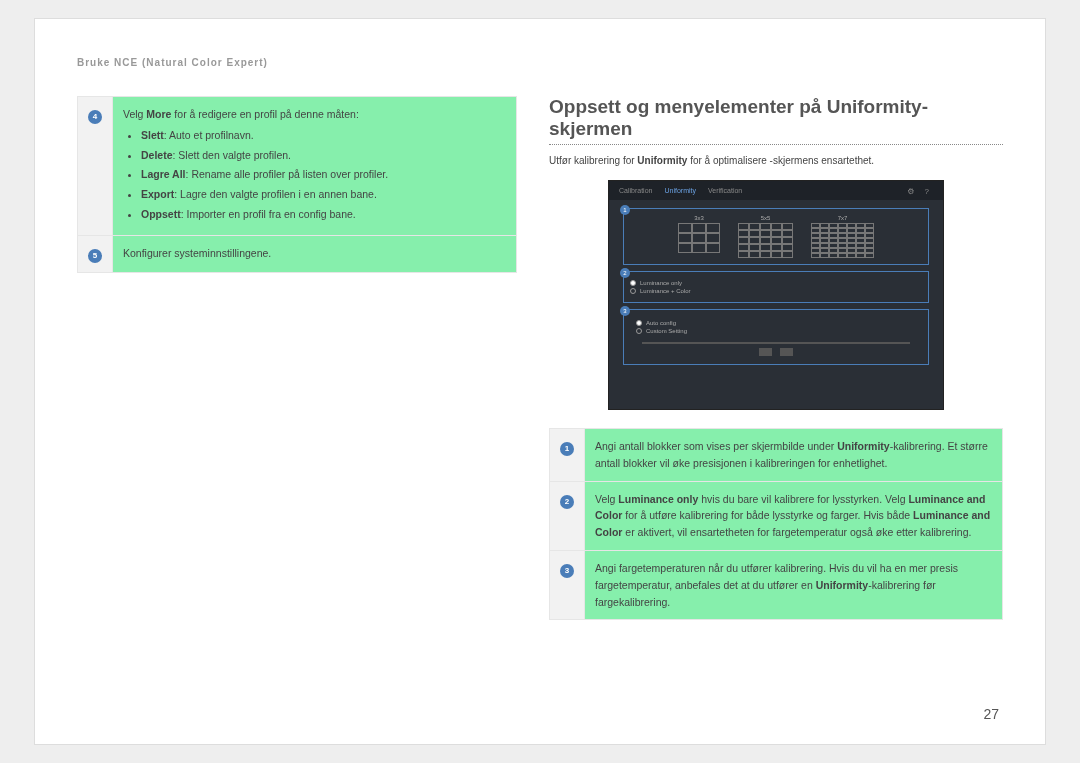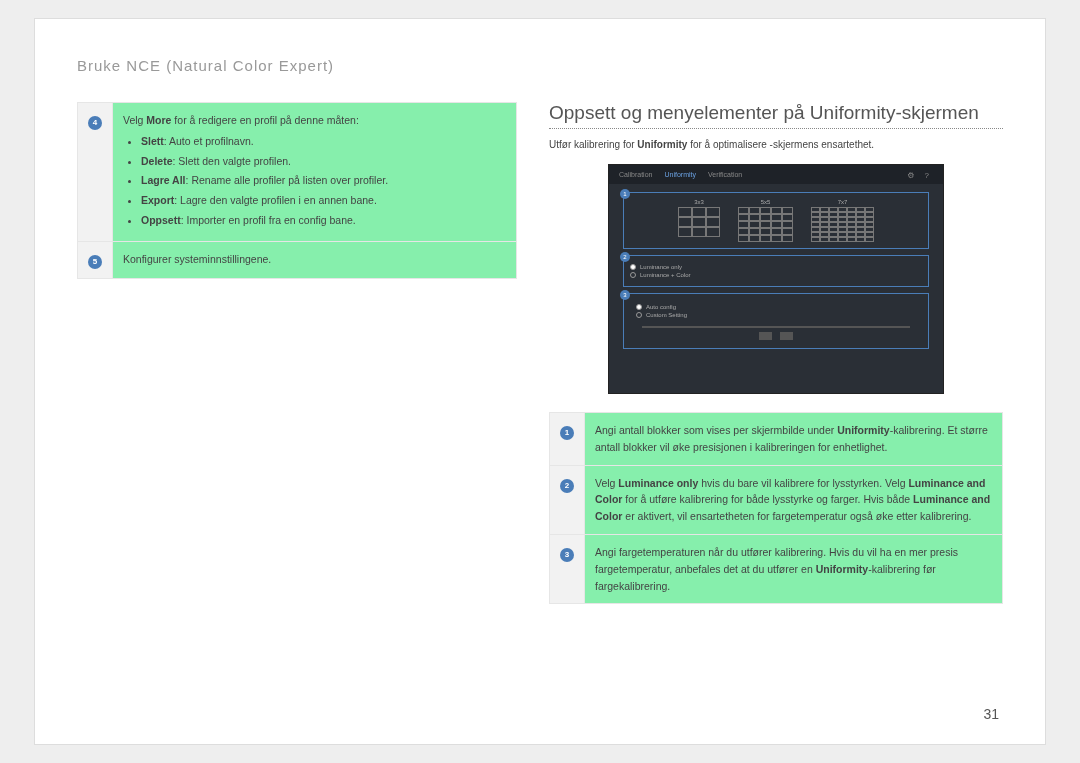--- a/index.html
+++ b/index.html
@@ -15,44 +15,45 @@
     background: #ffffff;
     position: absolute;
     top: 18px;
     left: 34px;
     right: 34px;
     bottom: 18px;
     border: 1px solid #ddd;
     padding: 38px 42px 30px 42px;
   }
   .header-title {
-    font-size: 15px;
+    font-size: 10px;
     color: #999;
     letter-spacing: 1px;
     margin-bottom: 28px;
+    font-weight: bold;
   }
   .cols {
     display: flex;
     gap: 32px;
   }
   .col-left { width: 440px; }
   .col-right { flex: 1; }
   .table { border-collapse: collapse; width: 100%; font-size: 10.5px; color:#444;}
   .table td { border: 1px solid #e6e6e6; padding: 9px 10px; vertical-align: top; line-height: 1.6; }
   .table td.num { width: 28px; text-align:center; background:#f2f2f2; padding-top:10px;}
   .table td.txt { background:#86efac; }
   .circ {
     display:inline-block; width:14px; height:14px; border-radius:50%;
     background:#4a7db8; color:#fff; font-size:8px; line-height:14px;
     text-align:center; font-weight:bold;
   }
   .bullets { padding-left: 18px; margin-top:4px;}
   .bullets li { margin: 3px 0; }
   .h2 {
-    font-size: 19px; font-weight:normal; color:#555;
+    font-size: 19px; font-weight:bold; color:#555;
     border-bottom: 1px dotted #888; padding-bottom:4px; margin-bottom:10px;
   }
   .desc { font-size:10px; color:#444; margin-bottom:14px; }
   .screenshot {
     width: 336px; height: 230px; margin: 0 auto 18px auto;
     background: #2a2f36; border:1px solid #222; position:relative;
     font-size: 6px; color:#aaa;
   }
   .ss-tabs { display:flex; gap:12px; padding:6px 10px; background:#1e2228; }
   .ss-tab { color:#888; font-size:7px; }
@@ -270,14 +271,14 @@
         </tr>
         <tr>
           <td class="num"><span class="circ">3</span></td>
           <td class="txt" id="r3">Angi fargetemperaturen når du utfører kalibrering. Hvis du vil ha en mer presis fargetemperatur, anbefales det at du utfører en <b>Uniformity</b>-kalibrering før fargekalibrering.</td>
         </tr>
       </tbody>
         </table>
     </div>
   </div>
 
-  <div class="page-num">31</div>
+  <div class="page-num">27</div>
 </div>
 
 </body></html>

